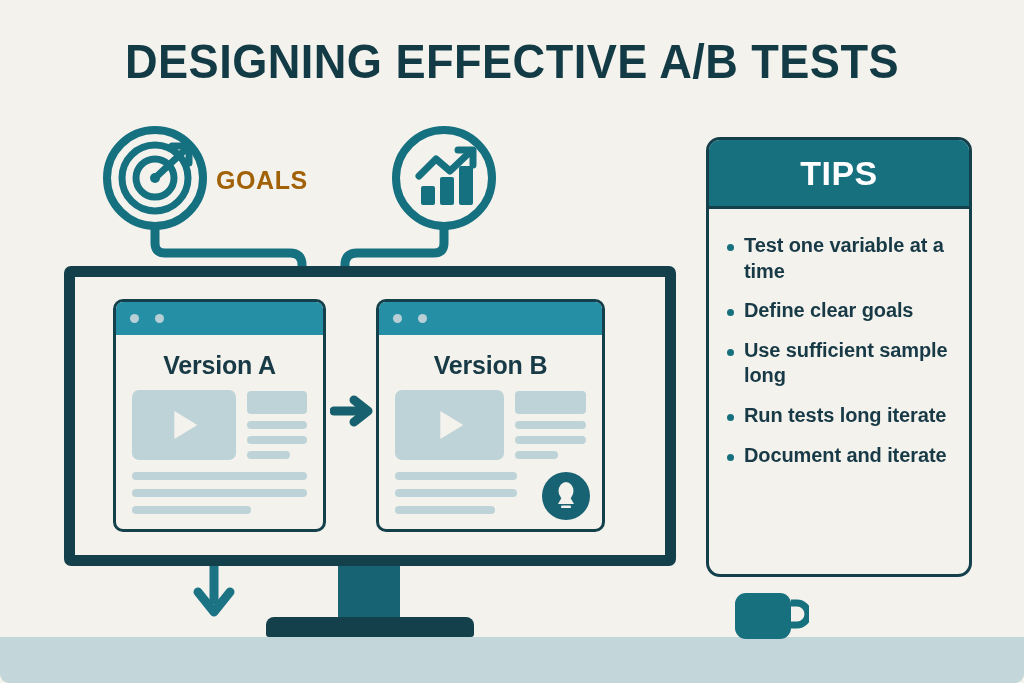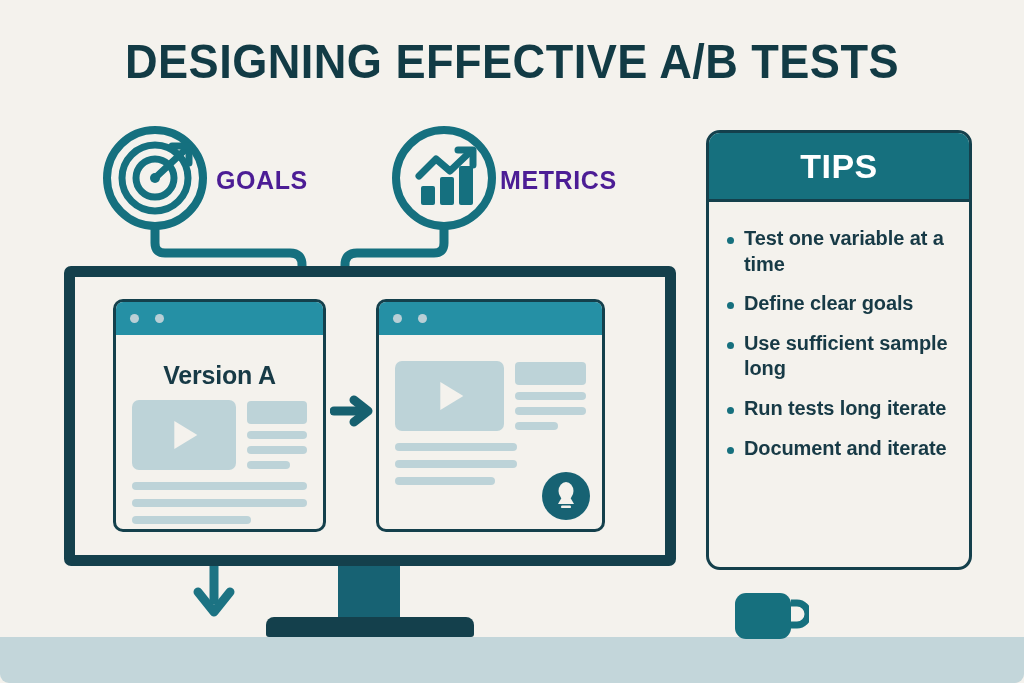--- a/index.html
+++ b/index.html
@@ -56,21 +56,21 @@
     height: 683px;
     pointer-events: none;
   }
 
   
   .node-label {
     position: absolute;
     font-weight: bold;
     font-size: 25px;
     letter-spacing: 0.6px;
-    color: #4c1d95;
+    color: #a16207;
     white-space: nowrap;
   }
   #goals-label { left: 216px; top: 166px; }
   #metrics-label { left: 500px; top: 166px; }
 
   
   .monitor-frame {
     position: absolute;
     left: 64px;
     top: 266px;
@@ -124,21 +124,21 @@
     gap: 16px;
   }
   .dot {
     width: 9px;
     height: 9px;
     border-radius: 50%;
     background: #b9cfd6;
   }
   .card-body {
     position: relative;
-    padding: 26px 16px 0 16px;
+    padding: 16px 16px 0 16px;
   }
   .card-heading {
     font-size: 25px;
     font-weight: bold;
     color: #173a46;
     text-align: center;
     letter-spacing: -0.2px;
     margin-bottom: 10px;
   }
   .row {
@@ -206,21 +206,21 @@
     left: 330px;
     top: 394px;
     width: 44px;
     height: 34px;
   }
 
   
   .tips {
     position: absolute;
     left: 706px;
-    top: 130px;
+    top: 137px;
     width: 266px;
     height: 440px;
     box-sizing: border-box;
     border: 3px solid #14404c;
     border-radius: 14px;
     background: #f4f2ed;
     overflow: hidden;
     display: flex;
     flex-direction: column;
   }
@@ -308,21 +308,20 @@
       <rect x="459" y="166" width="14" height="39" rx="2" fill="#15707f"></rect>
       <path d="M419 176 L436 159 L450 171 L471 151" fill="none" stroke="#15707f" stroke-width="7" stroke-linecap="round" stroke-linejoin="round"></path>
       <path d="M458 150 L473 150 L473 165" fill="none" stroke="#15707f" stroke-width="7" stroke-linecap="round" stroke-linejoin="round"></path>
     </g>
 
     <path d="M214 534 L214 600" stroke="#1c7383" stroke-width="9" stroke-linecap="round" fill="none"></path>
     <path d="M198 592 L214 612 L230 592" fill="none" stroke="#1c7383" stroke-width="9" stroke-linecap="round" stroke-linejoin="round"></path>
   </svg>
 
   <div class="node-label" id="goals-label">GOALS</div>
-  <div class="node-label" id="metrics-label">METRICS</div>
 
   <div class="monitor-frame"></div>
   <div class="monitor-neck"></div>
   <div class="monitor-base"></div>
 
   <div class="card" id="card-a">
     <div class="card-bar">
       <span class="dot"></span>
       <span class="dot"></span>
     </div>
@@ -346,20 +345,21 @@
       </div>
     </div>
   </div>
 
   <div class="card" id="card-b">
     <div class="card-bar">
       <span class="dot"></span>
       <span class="dot"></span>
     </div>
     <div class="card-body">
+      <div class="card-heading">Version B</div>
       <div class="row">
         <div class="video">
           <span class="play"></span>
         </div>
         <div class="side">
           <div class="blk h-big"></div>
           <div class="blk h-line"></div>
           <div class="blk h-line"></div>
           <div class="blk h-line" style="width:60%"></div>
         </div>

